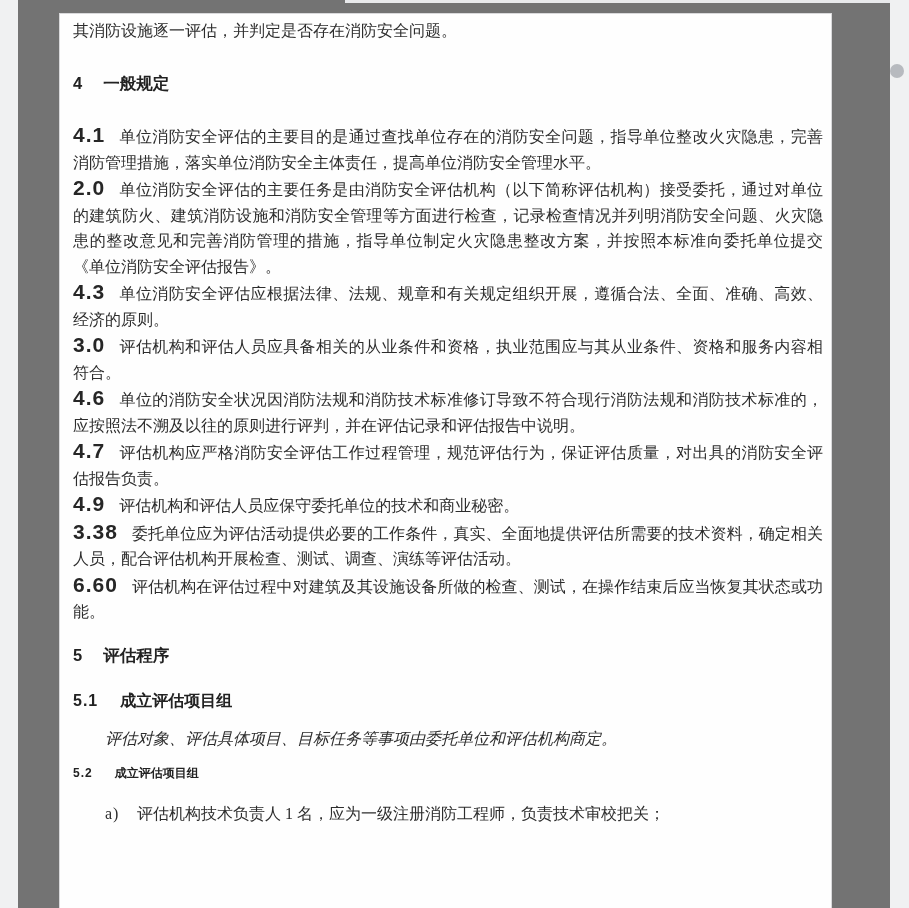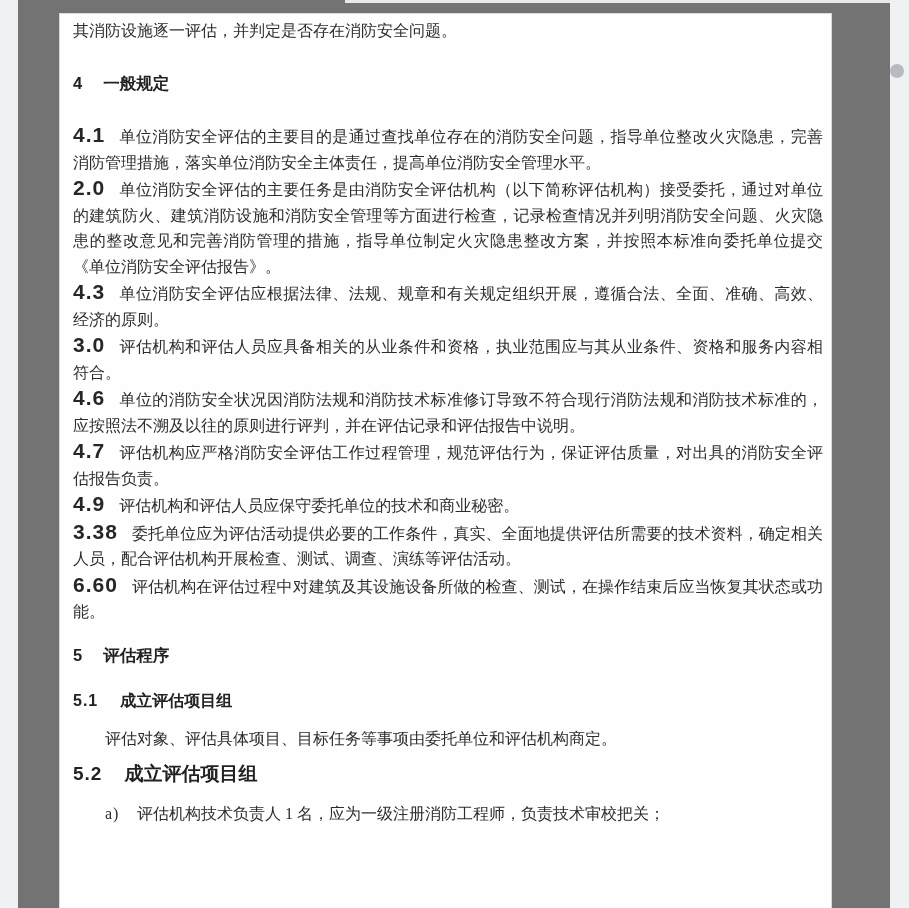--- a/index.html
+++ b/index.html
@@ -62,24 +62,24 @@
   .heading {
     font-family: Liberation Sans, sans-serif;
     font-weight: bold;
     font-size: 16.5px;
     color: #222222;
     line-height: 25.5px;
   }
   .h-main { margin: 27px 0 26px 0 !important; }
   .h-sec5 { margin: 18px 0 20px 0 !important; }
   .h-sub51 { margin: 0 0 12px 0 !important; font-size: 16px; }
-  .h-sub52 { margin: 10px 0 14px 0 !important; font-size: 19px; }
+  .h-sub52 { margin: 10px 0 14px 0 !important; font-size: 12px; }
   .hnum { margin-right: 20px; letter-spacing: 1px; }
   .hsubnum { margin-right: 22px; letter-spacing: 1px; }
-  .indent { text-indent: 2em; }
+  .indent { text-indent: 2em; font-style: italic; }
   .item { padding-left: 2em; }
   .item-label {
     margin-right: 1.1em;
     letter-spacing: 1px;
   }
   .scroll-track {
     position: absolute;
     right: 0;
     top: 0;
     width: 19px;

